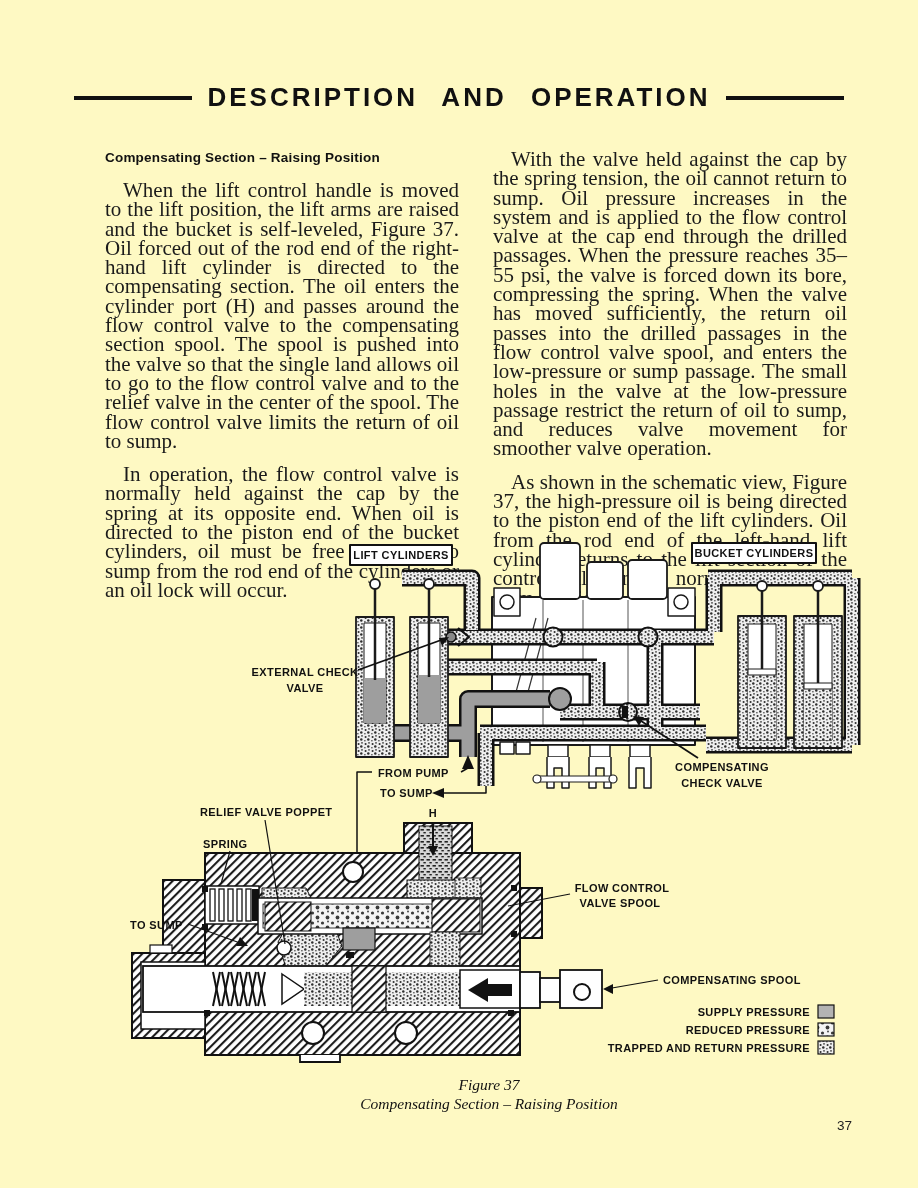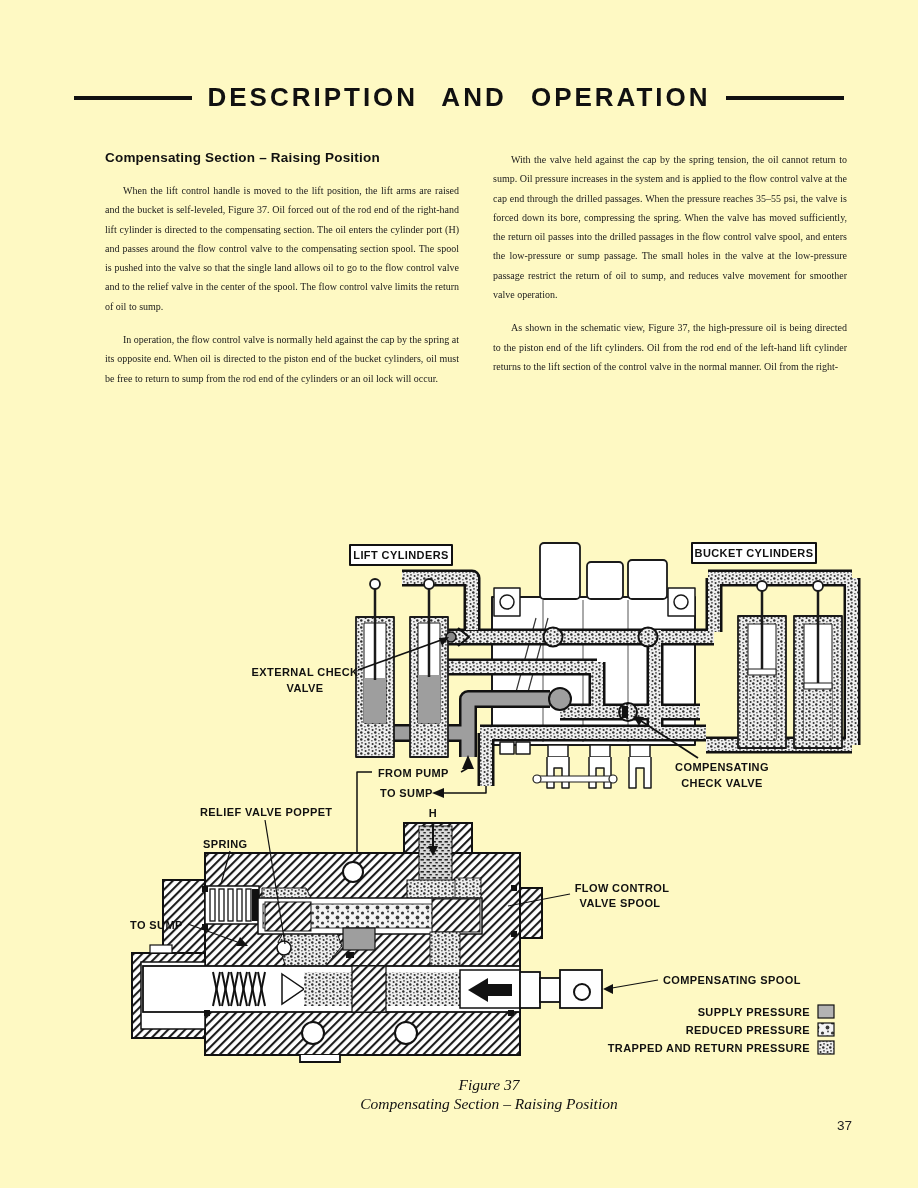--- a/index.html
+++ b/index.html
@@ -23,21 +23,21 @@
   .columns{
     position:absolute;left:105px;top:150px;width:742px;
     display:flex;gap:34px;
   }
   .col{width:354px;}
   .col-heading{
     font-family:"Liberation Sans",sans-serif;font-weight:bold;
     font-size:13.5px;letter-spacing:.2px;margin:0 0 16px 0;color:#111;
   }
   .para{
-    font-size:10px;line-height:19.3px;text-align:justify;
+    font-size:21px;line-height:19.3px;text-align:justify;
     text-indent:18px;margin:0 0 14px 0;
   }
   
   .fig-svg{position:absolute;left:0;top:0;width:918px;height:1188px;}
   .lbl{font-family:"Liberation Sans",sans-serif;font-weight:bold;font-size:11px;letter-spacing:.4px;fill:#111;}
   .cap{font-family:"Liberation Serif",serif;font-style:italic;font-size:15.5px;fill:#111;}
   .pagenum{font-family:"Liberation Sans",sans-serif;font-size:13.5px;fill:#222;}
 </style>
 </head>
 <body>

